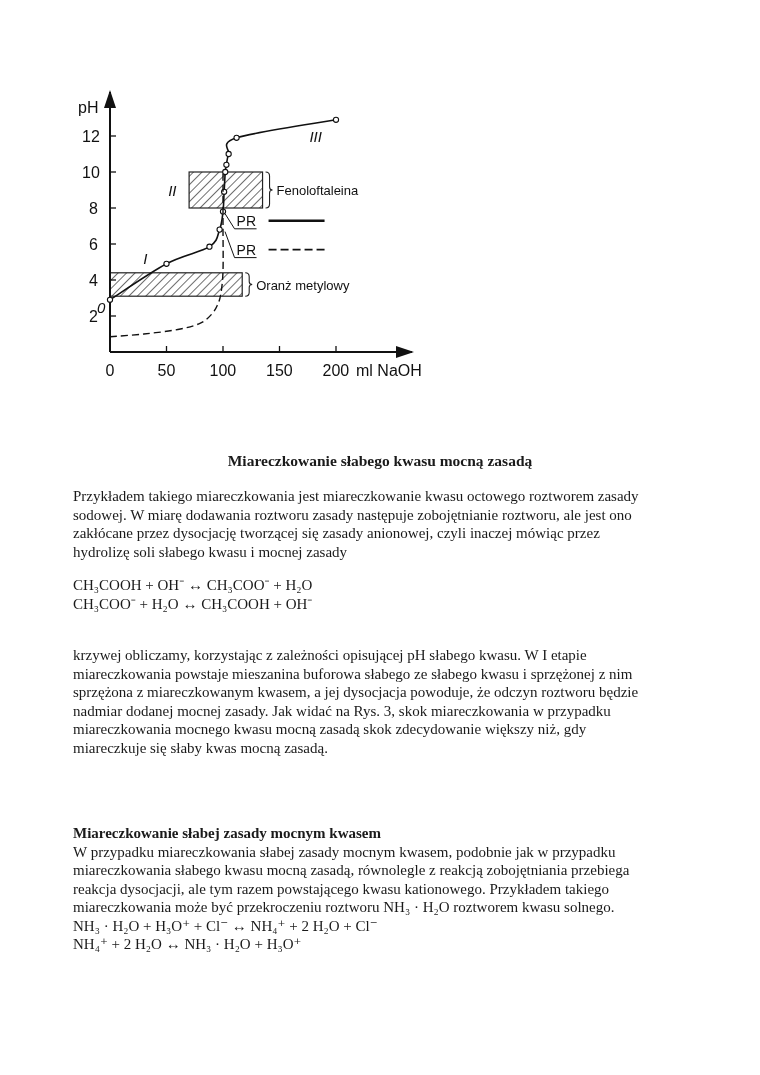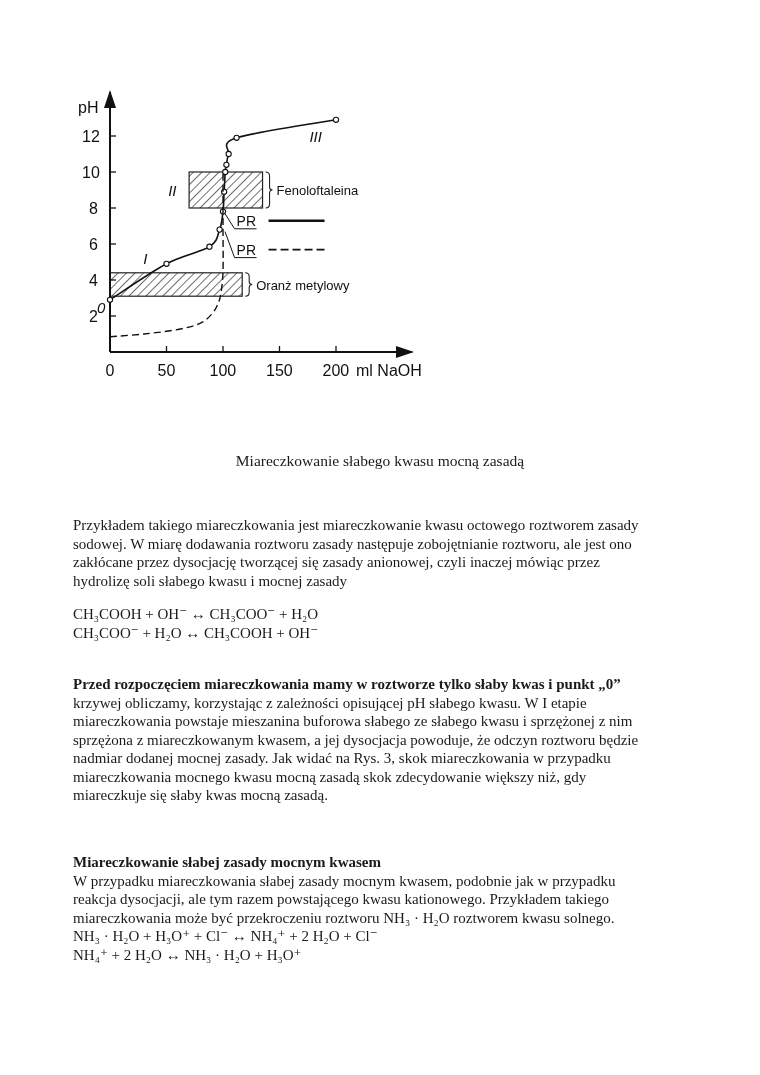--- a/index.html
+++ b/index.html
@@ -1,22 +1,22 @@
 <!DOCTYPE html>
 <html><head>
 <meta charset="utf-8">
 <style>
   html, body { margin: 0; padding: 0; background: #ffffff; }
   body { width: 760px; height: 1075px; position: relative; overflow: hidden;
          font-family: "Liberation Serif", "DejaVu Serif", serif; color: #1a1a1a; }
   #chart { position: absolute; left: 60px; top: 80px; width: 380px; height: 310px; }
   #chart svg { width: 380px; height: 310px; display: block; }
   .title { position: absolute; top: 452px; left: 0; width: 760px; text-align: center;
-           font-weight: normal; font-size: 15.5px; }
-  .block { position: absolute; left: 73px; width: 640px; font-size: 15px; line-height: 18.5px; margin-top: 29px; }
+           font-weight: bold; font-size: 15.5px; }
+  .block { position: absolute; left: 73px; width: 640px; font-size: 15px; line-height: 18.5px; }
   .block p { margin: 0; }
   .b { font-weight: bold; }
 </style>
 </head>
 <body>
 
 <div id="chart">
   <svg id="chart-svg" viewBox="60 80 380 310" xmlns="http://www.w3.org/2000/svg">
     <defs>
       <pattern id="hatch" patternUnits="userSpaceOnUse" width="6" height="6" patternTransform="rotate(45)">
@@ -93,35 +93,35 @@
 
 <div class="title">Miareczkowanie słabego kwasu mocną zasadą</div>
 
 <div class="block" style="top:487px;">
   <p>Przykładem takiego miareczkowania jest miareczkowanie kwasu octowego roztworem zasady</p>
   <p>sodowej. W miarę dodawania roztworu zasady następuje zobojętnianie roztworu, ale jest ono</p>
   <p>zakłócane przez dysocjację tworzącej się zasady anionowej, czyli inaczej mówiąc przez</p>
   <p>hydrolizę soli słabego kwasu i mocnej zasady</p>
 </div>
 
-<div class="block" style="top:576px;">
+<div class="block" style="top:576px;font-family:Liberation Serif, serif;">
   <p>CH₃COOH + OH⁻ ↔ CH₃COO⁻ + H₂O</p>
   <p>CH₃COO⁻ + H₂O ↔ CH₃COOH + OH⁻</p>
 </div>
 
 <div class="block" style="top:646px;">
-  <p class="b">Przed rozpoczęciem miareczkowania mamy w roztworze tylko słaby kwas i punkt „0”</p>
   <p>krzywej obliczamy, korzystając z zależności opisującej pH słabego kwasu. W I etapie</p>
   <p>miareczkowania powstaje mieszanina buforowa słabego ze słabego kwasu i sprzężonej z nim</p>
   <p>sprzężona z miareczkowanym kwasem, a jej dysocjacja powoduje, że odczyn roztworu będzie</p>
   <p>nadmiar dodanej mocnej zasady. Jak widać na Rys. 3, skok miareczkowania w przypadku</p>
   <p>miareczkowania mocnego kwasu mocną zasadą skok zdecydowanie większy niż, gdy</p>
   <p>miareczkuje się słaby kwas mocną zasadą.</p>
 </div>
 
 <div class="block" style="top:824px;">
   <p class="b">Miareczkowanie słabej zasady mocnym kwasem</p>
   <p>W przypadku miareczkowania słabej zasady mocnym kwasem, podobnie jak w przypadku</p>
+  <p>miareczkowania słabego kwasu mocną zasadą, równolegle z reakcją zobojętniania przebiega</p>
   <p>reakcja dysocjacji, ale tym razem powstającego kwasu kationowego. Przykładem takiego</p>
   <p>miareczkowania może być przekroczeniu roztworu NH₃ · H₂O roztworem kwasu solnego.</p>
   <p>NH₃ · H₂O + H₃O⁺ + Cl⁻ ↔ NH₄⁺ + 2 H₂O + Cl⁻</p>
   <p>NH₄⁺ + 2 H₂O ↔ NH₃ · H₂O + H₃O⁺</p>
 </div>
 
 </body></html>

